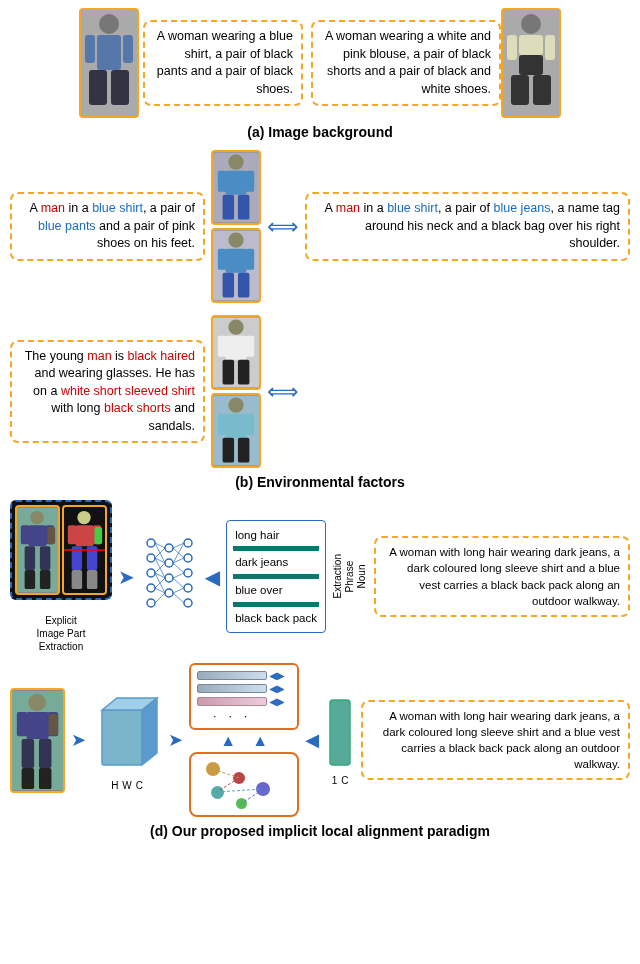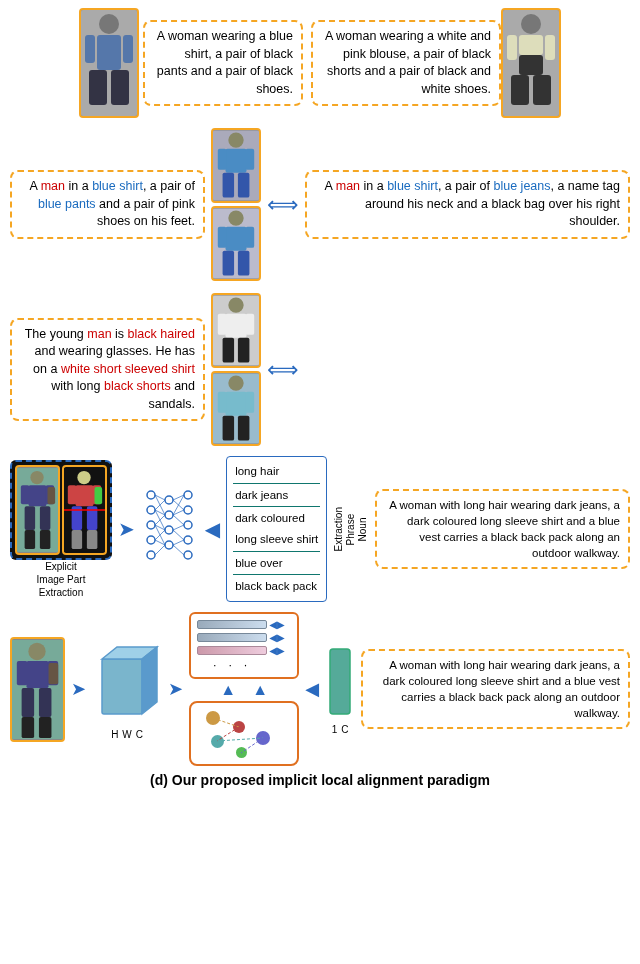--- a/index.html
+++ b/index.html
@@ -114,40 +114,40 @@
 
     .attribute-list {
       border: 1.5px solid #2a6abf;
       border-radius: 4px;
       padding: 3px 6px;
       font-size: 11.5px;
       line-height: 1.8;
     }
 
     .attribute-list div {
-      border-bottom: 1px solid #0f766e;
+      border-bottom: 5px solid #0f766e;
       padding: 1px 2px;
     }
     .attribute-list div:last-child {
       border-bottom: none;
     }
 
     .part-c-segmented {
       border: 2px dashed #2a6abf;
       border-radius: 6px;
       padding: 3px;
       background: #111;
       position: relative;
     }
 
     .explicit-label {
       font-size: 9px;
       text-align: center;
       color: #000;
-      margin-top: 0;
+      margin-top: 14px;
       line-height: 1.2;
     }
 
     
     .part-d {
       display: flex;
       gap: 6px;
       align-items: center;
     }
 
@@ -190,20 +190,23 @@
             <rect x="16" y="25" width="24" height="20" rx="3" fill="#ddb"></rect>
             <rect x="16" y="45" width="24" height="20" rx="3" fill="#333"></rect>
             <rect x="8" y="65" width="18" height="30" rx="3" fill="#333"></rect>
             <rect x="30" y="65" width="18" height="30" rx="3" fill="#333"></rect>
             <rect x="4" y="25" width="10" height="25" rx="3" fill="#ddb"></rect>
             <rect x="42" y="25" width="10" height="25" rx="3" fill="#ddb"></rect>
           </svg>
         </div>
       </div>
     </div>
+    <div class="section-label">
+      <span>(a) Image background</span>
+    </div>
   </div>
 
   <div class="section">
     <div class="part-b">
 
       <div class="part-b-row">
 
         <div class="caption-box" style="width:195px;flex-shrink:0;">
           A <span class="red">man</span> in a <span class="blue-text">blue shirt</span>, a pair of <span class="blue-text">blue pants</span> and a pair of pink shoes on his feet.
         </div>
@@ -268,20 +271,23 @@
               <rect x="10" y="44" width="12" height="26" rx="2" fill="#222"></rect>
               <rect x="26" y="44" width="12" height="26" rx="2" fill="#222"></rect>
             </svg>
           </div>
         </div>
 
         <div class="blue-arrow">⟺</div>
 
       </div>
 
+    </div>
+    <div class="section-label">
+      <span>(b) Environmental factors</span>
     </div>
   </div>
 
   <div class="section">
     <div class="part-c" style="display:flex;gap:6px;align-items:center;">
 
       <div style="display:flex;flex-direction:column;align-items:center;">
         <div class="part-c-segmented">
           <div style="display:flex;gap:2px;">
 
@@ -370,21 +376,20 @@
           <line x1="32" y1="65" x2="43" y2="75" stroke="#2a6abf" stroke-width="0.7"></line>
         </svg>
       </div>
 
       <div style="color:#2a6abf;font-size:20px;flex-shrink:0;">◀</div>
 
       <div style="flex-shrink:0;">
         <div class="attribute-list">
           <div>long hair</div>
           <div>dark jeans</div>
-          <div>dark coloured<br>long sleeve shirt</div>
           <div>blue over</div>
           <div>black back pack</div>
         </div>
       </div>
 
       <div style="display:flex;flex-direction:column;align-items:center;flex-shrink:0;">
         <div style="writing-mode:vertical-lr;transform:rotate(180deg);font-size:10px;line-height:1.2;text-align:center;">Noun<br>Phrase<br>Extraction</div>
       </div>
 
       <div class="caption-box" style="flex:1;font-size:11.5px;">

